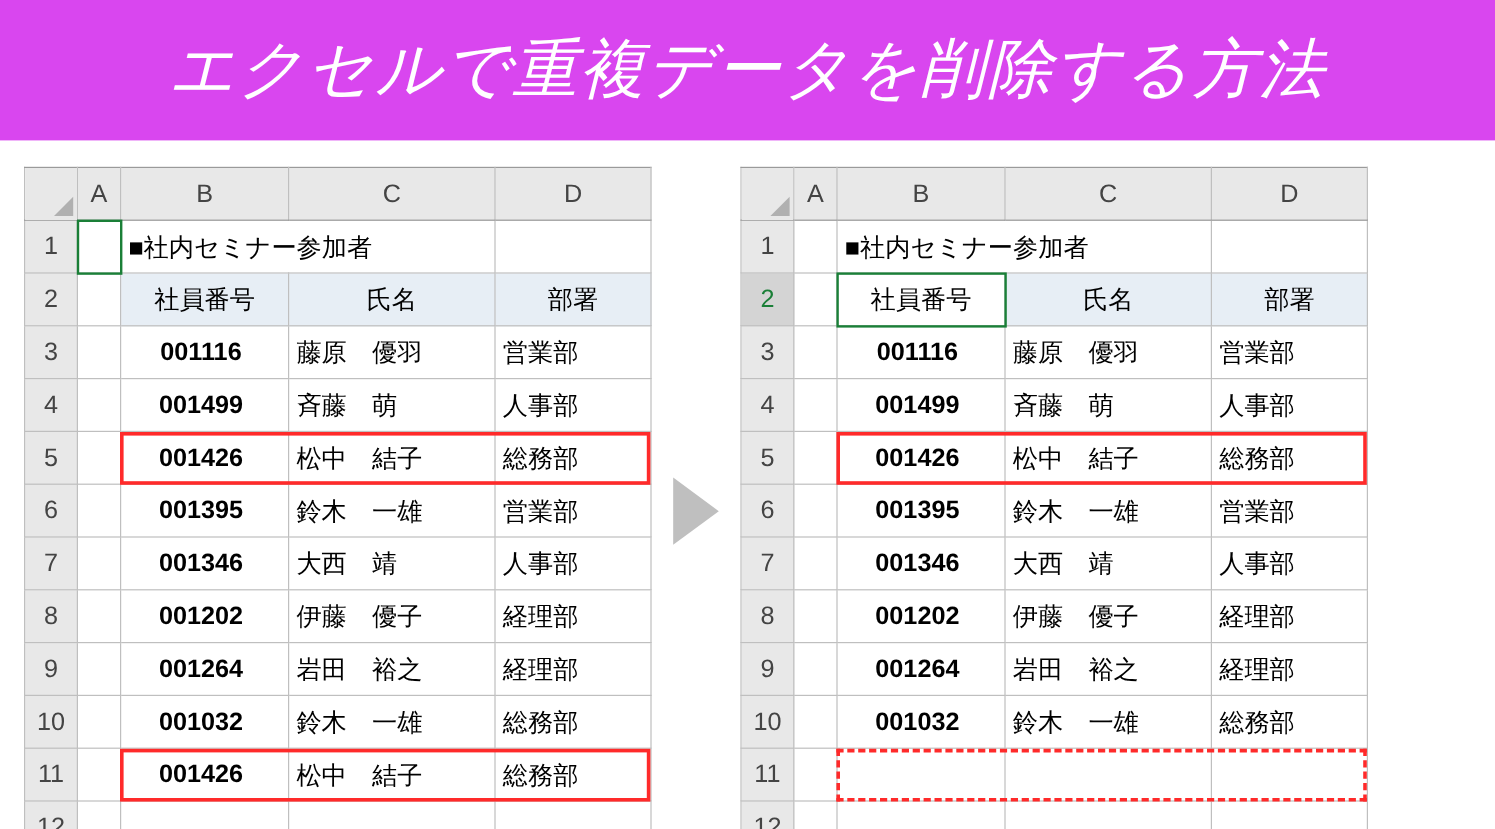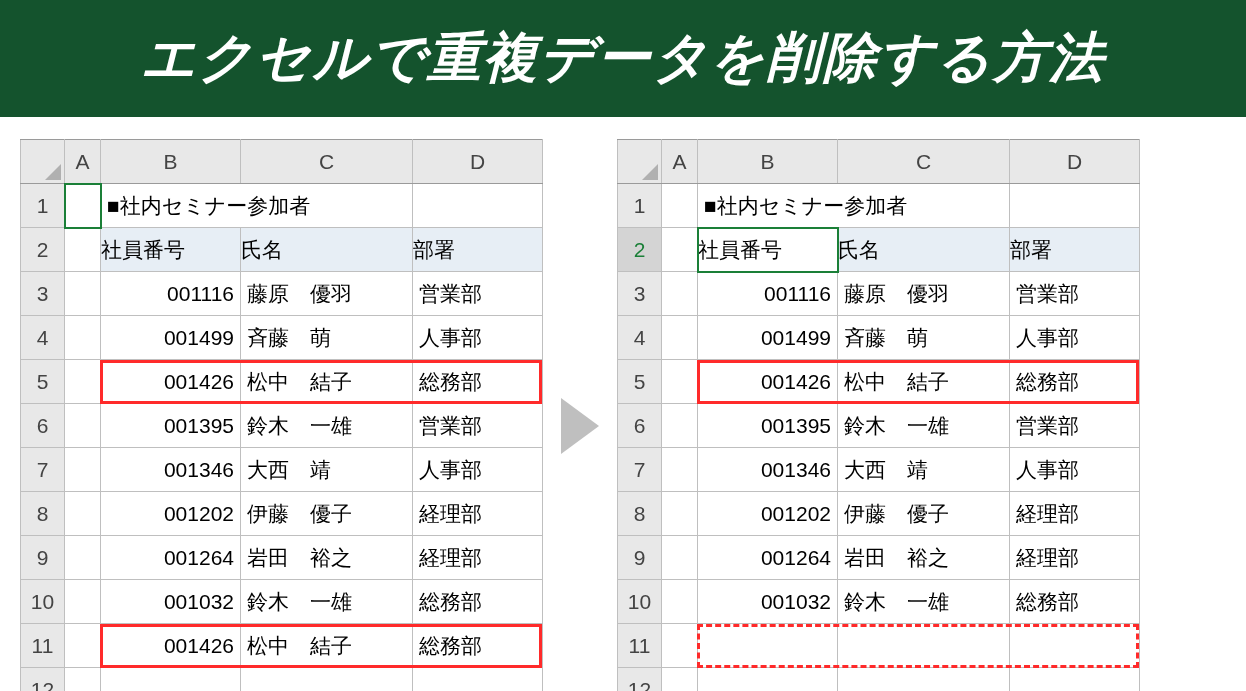--- a/index.html
+++ b/index.html
@@ -1,22 +1,22 @@
 <!DOCTYPE html>
 <html><head>
   <meta charset="utf-8">
   <style>
     * { margin: 0; padding: 0; box-sizing: border-box; }
     body { font-family: "Meiryo", "Hiragino Sans", sans-serif; background: #fff; width: 1246px; }
     
     .banner {
-      background: #14532d;
+      background: #d946ef;
       color: #fff;
       font-size: 54px;
-      font-weight: 700;
+      font-weight: 400;
       text-align: center;
       padding: 22px 10px;
       font-style: italic;
       letter-spacing: 2px;
     }
     
     .content {
       padding: 22px 20px 20px 20px;
       display: flex;
       align-items: center;
@@ -70,23 +70,23 @@
       border-style: solid;
       border-width: 0 0 16px 16px;
       border-color: transparent transparent #b0b0b0 transparent;
     }
     
     .colA { width: 36px; }
     .colB { width: 140px; }
     .colC { width: 172px; }
     .colD { width: 130px; }
     
-    .label-header { background: #e7eef5; }
-    
-    .num { text-align: right; padding-right: 6px; }
+    .label-header { background: #e7eef5; text-align: center; }
+    
+    .num { text-align: center; padding-right: 6px; font-weight: bold; }
     .txt { text-align: left; padding-left: 6px; margin-left: 35px; }
     
     .selected-a1 {
       outline: 2px solid #1a7f37;
       outline-offset: -1px;
       background: #fff;
     }
     .selected-row2 .rowhead { background: #d4d4d4; color: #1a7f37; }
     
     .highlight-solid {

